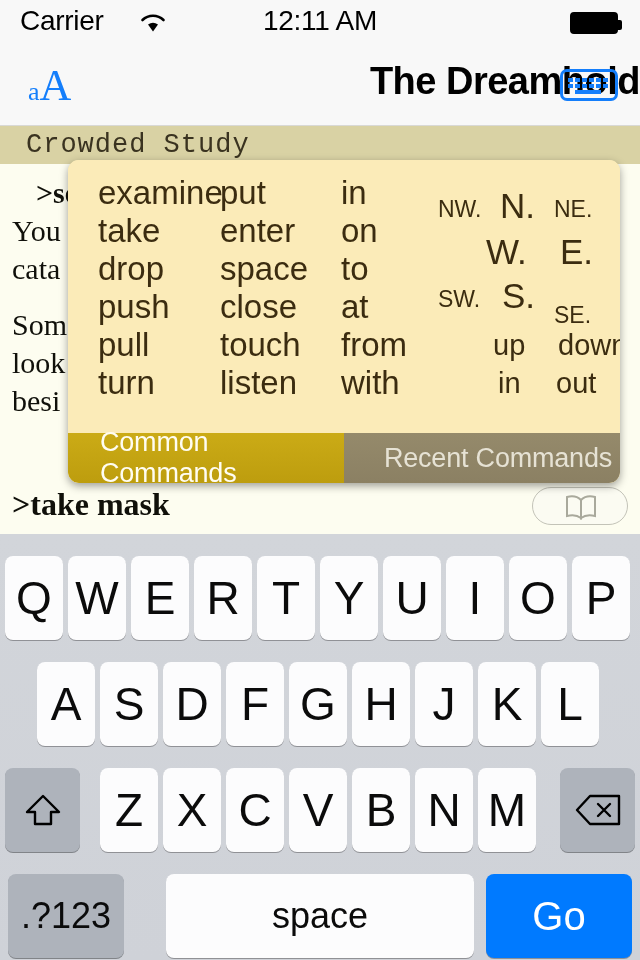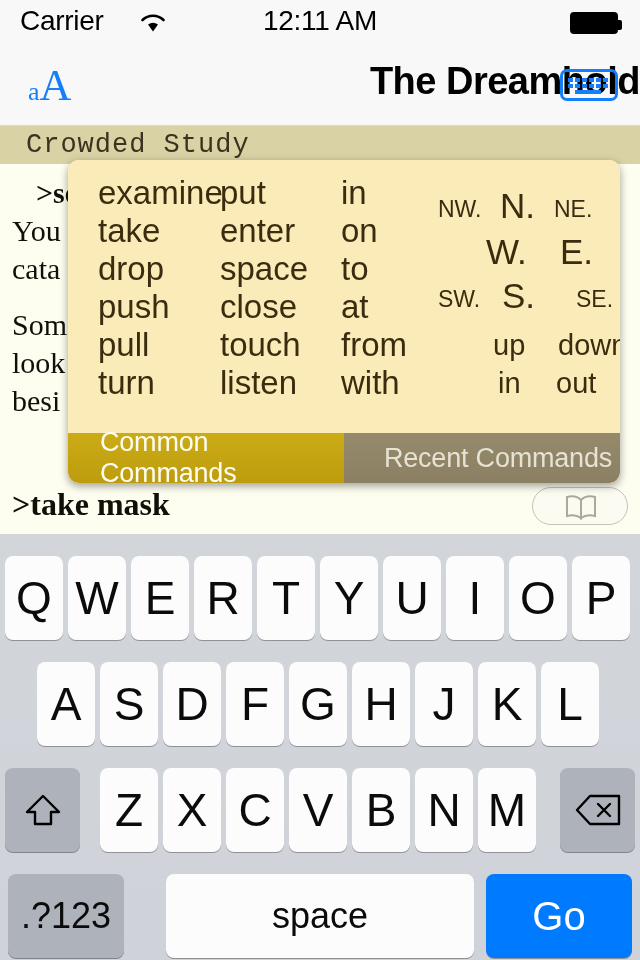--- a/index.html
+++ b/index.html
@@ -120,21 +120,21 @@
   }
   .dir.diag { font-size:23px; }
   .dir.card { font-size:35px; }
   .dir.nw { left:10px;  top:22px; }
   .dir.n  { left:72px;  top:12px; }
   .dir.ne { left:126px; top:22px; }
   .dir.w  { left:58px;  top:58px; }
   .dir.e  { left:132px; top:58px; }
   .dir.sw { left:10px;  top:112px; }
   .dir.s  { left:74px;  top:102px; }
-  .dir.se { left:126px; top:112px;margin-left:22px; }
+  .dir.se { left:126px; top:128px; }
 
   .dir-extra {
     position:absolute; color:#3b2c10; font-size:29px; line-height:38px;
     white-space:nowrap;
   }
   .dir-up   { left:425px; top:166px; }
   .dir-down { left:490px; top:166px; }
   .dir-in   { left:430px; top:204px; }
   .dir-out  { left:488px; top:204px; }
 

